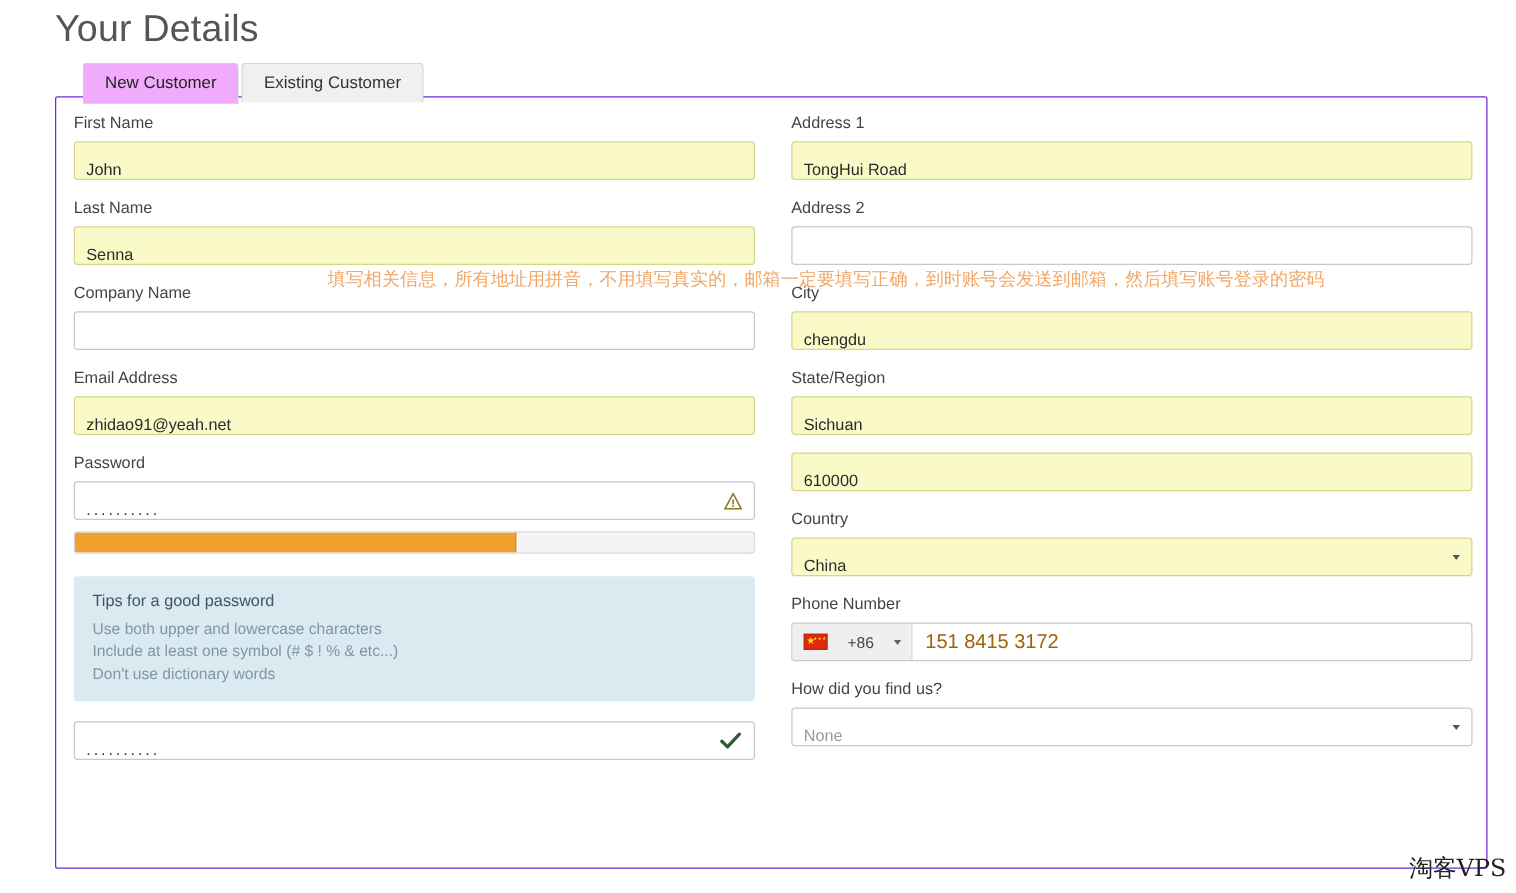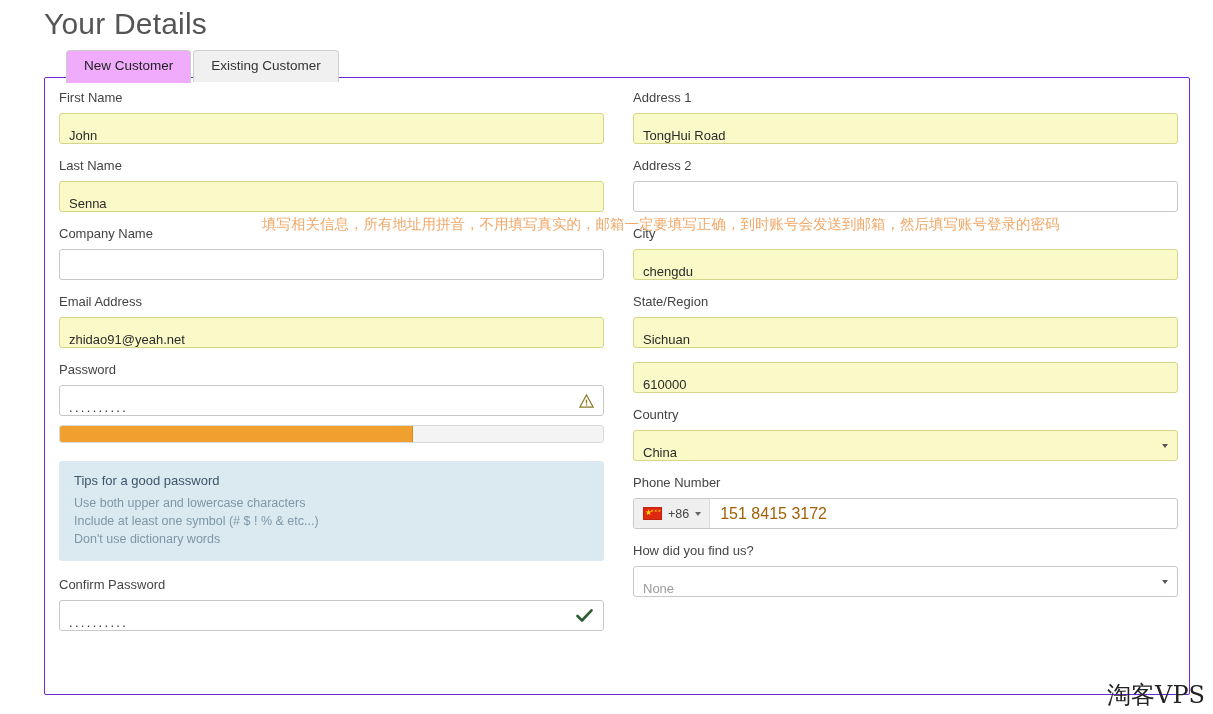--- a/index.html
+++ b/index.html
@@ -133,21 +133,21 @@
   .phone-wrap {
     width: 545px; height: 31px;
     border: 1px solid #c8c8c8; border-radius: 3px;
     background: #fff; display: flex; align-items: center;
     overflow: hidden;
   }
   .phone-pre {
     display: flex; align-items: center;
     height: 100%; padding: 0 8px 0 9px;
     background: #efefef; border-right: 1px solid #dcdcdc;
-    gap: 6px;
+    gap: 16px;
   }
   .flag {
     width: 19px; height: 13px; background: #de2910;
     position: relative; display: inline-block; border: 1px solid #c0240e;
   }
   .flag::before {
     content: "★"; position: absolute; left: 1px; top: -2px;
     color: #ffde00; font-size: 8px; line-height: 13px;
   }
   .flag::after {
@@ -170,21 +170,21 @@
     font-family: "DejaVu Sans", sans-serif;
     font-size: 14.5px; line-height: 26px;
     color: #f0a868;
     z-index: 9;
     pointer-events: none;
     white-space: normal;
   }
   .watermark {
     position: absolute; right: 8px; bottom: 2px;
     font-family: "DejaVu Serif", serif;
-    font-size: 24px; color: #232323;
+    font-size: 19px; color: #232323;
     z-index: 10; line-height: 34px;
   }
 </style>
 </head>
 <body>
 
 <div class="page">
 
   <div class="page-title">Your Details</div>
 
@@ -242,21 +242,20 @@
         </div>
 
         <div class="tips">
           <div class="t-head">Tips for a good password</div>
           <div class="t-line">Use both upper and lowercase characters</div>
           <div class="t-line">Include at least one symbol (# $ ! % &amp; etc...)</div>
           <div class="t-line">Don't use dictionary words</div>
         </div>
 
         <div class="field">
-          <span class="lbl">Confirm Password</span>
           <div class="inp">
             <span class="dots">..........</span>
             <svg class="check-icon" viewBox="0 0 17 15">
               <path d="M1.5 7.5 L6 12 L15.5 1.8" fill="none" stroke="#2e5c33" stroke-width="2.6" stroke-linecap="round" stroke-linejoin="round"></path>
             </svg>
           </div>
         </div>
 
       </div>
 

